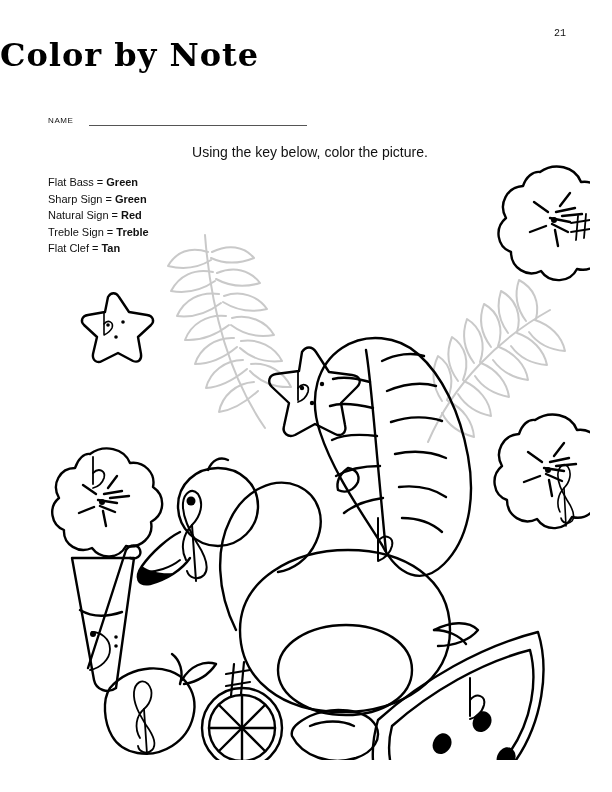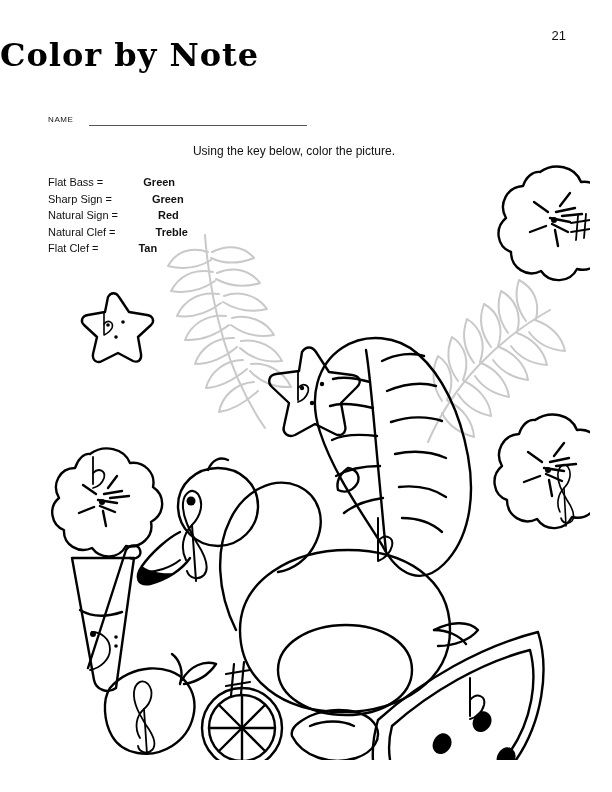--- a/index.html
+++ b/index.html
@@ -16,23 +16,23 @@
     overflow: hidden;
   }
   .page {
     position: absolute;
     inset: 0;
   }
   .page-number {
     position: absolute;
     top: 28px;
     right: 46px;
-    font-size: 13px;
+    font-size: 10px;
     color: #111;
-    font-family: Liberation Sans, sans-serif;
+    font-family: Liberation Mono, monospace;
   }
   .title {
     position: absolute;
     top: 36px;
     left: 0;
     width: 612px;
     text-align: left;
     font-family: "DejaVu Serif", serif;
     font-weight: 700;
     font-size: 32px;
@@ -44,21 +44,21 @@
     position: absolute;
     top: 112px;
     left: 48px;
     width: 516px;
     height: 14px;
   }
   .field {
     position: absolute;
     bottom: 0;
     display: flex;
-    align-items: flex-start;
+    align-items: center;
     gap: 15px;
   }
   .field-label {
     font-size: 8px;
     letter-spacing: 0.6px;
     color: #111;
     line-height: 10px;
     white-space: nowrap;
   }
   .field-rule {
@@ -66,39 +66,39 @@
     height: 10px;
   }
   .field-name { left: 0; }
   .field-name .field-rule { width: 218px; }
   .field-class { left: 266px; }
   .field-class .field-rule { width: 216px; }
 
   .instruction {
     position: absolute;
     top: 144px;
-    left: 0;
+    left: 16px;
     width: 588px;
     text-align: center;
-    font-size: 12px;
+    font-size: 14px;
     color: #111;
   }
 
   .key {
     position: absolute;
     top: 174px;
     left: 48px;
     font-size: 11px;
     line-height: 16.5px;
     color: #111;
   }
   .key-row { white-space: nowrap; }
   .key-term { }
   .key-eq { margin: 0 3px; }
-  .key-color { font-weight: 700; margin-left: 37px; }
+  .key-color { font-weight: 700; }
 
   .art {
     position: absolute;
     top: 160px;
     left: 30px;
     width: 560px;
     height: 600px;
   }
   .art svg { display: block; }
 </style>
@@ -126,21 +126,21 @@
     <div class="key-row">
       <span class="key-term">Flat Bass</span><span class="key-eq">=</span><span class="key-color">Green</span>
     </div>
     <div class="key-row">
       <span class="key-term">Sharp Sign</span><span class="key-eq">=</span><span class="key-color">Green</span>
     </div>
     <div class="key-row">
       <span class="key-term">Natural Sign</span><span class="key-eq">=</span><span class="key-color">Red</span>
     </div>
     <div class="key-row">
-      <span class="key-term">Natural Clef</span><span class="key-eq">=</span><span class="key-color">Treble</span>
+      <span class="key-term">Treble Sign</span><span class="key-eq">=</span><span class="key-color">Treble</span>
     </div>
     <div class="key-row">
       <span class="key-term">Flat Clef</span><span class="key-eq">=</span><span class="key-color">Tan</span>
     </div>
   </div>
 
   <div class="art">
     <svg width="560" height="600" viewBox="0 0 560 600" xmlns="http://www.w3.org/2000/svg">
       <g fill="none" stroke="#000" stroke-width="2.4" stroke-linecap="round" stroke-linejoin="round">
 

